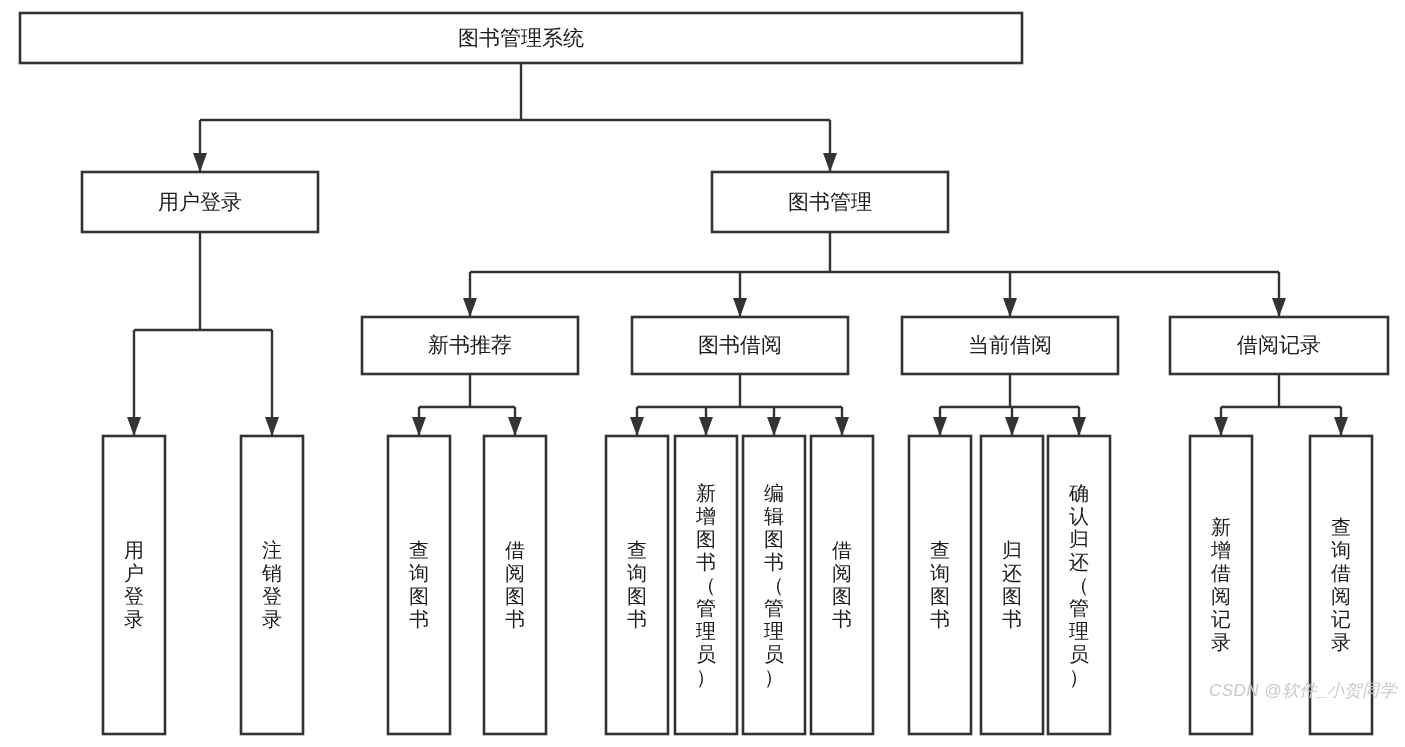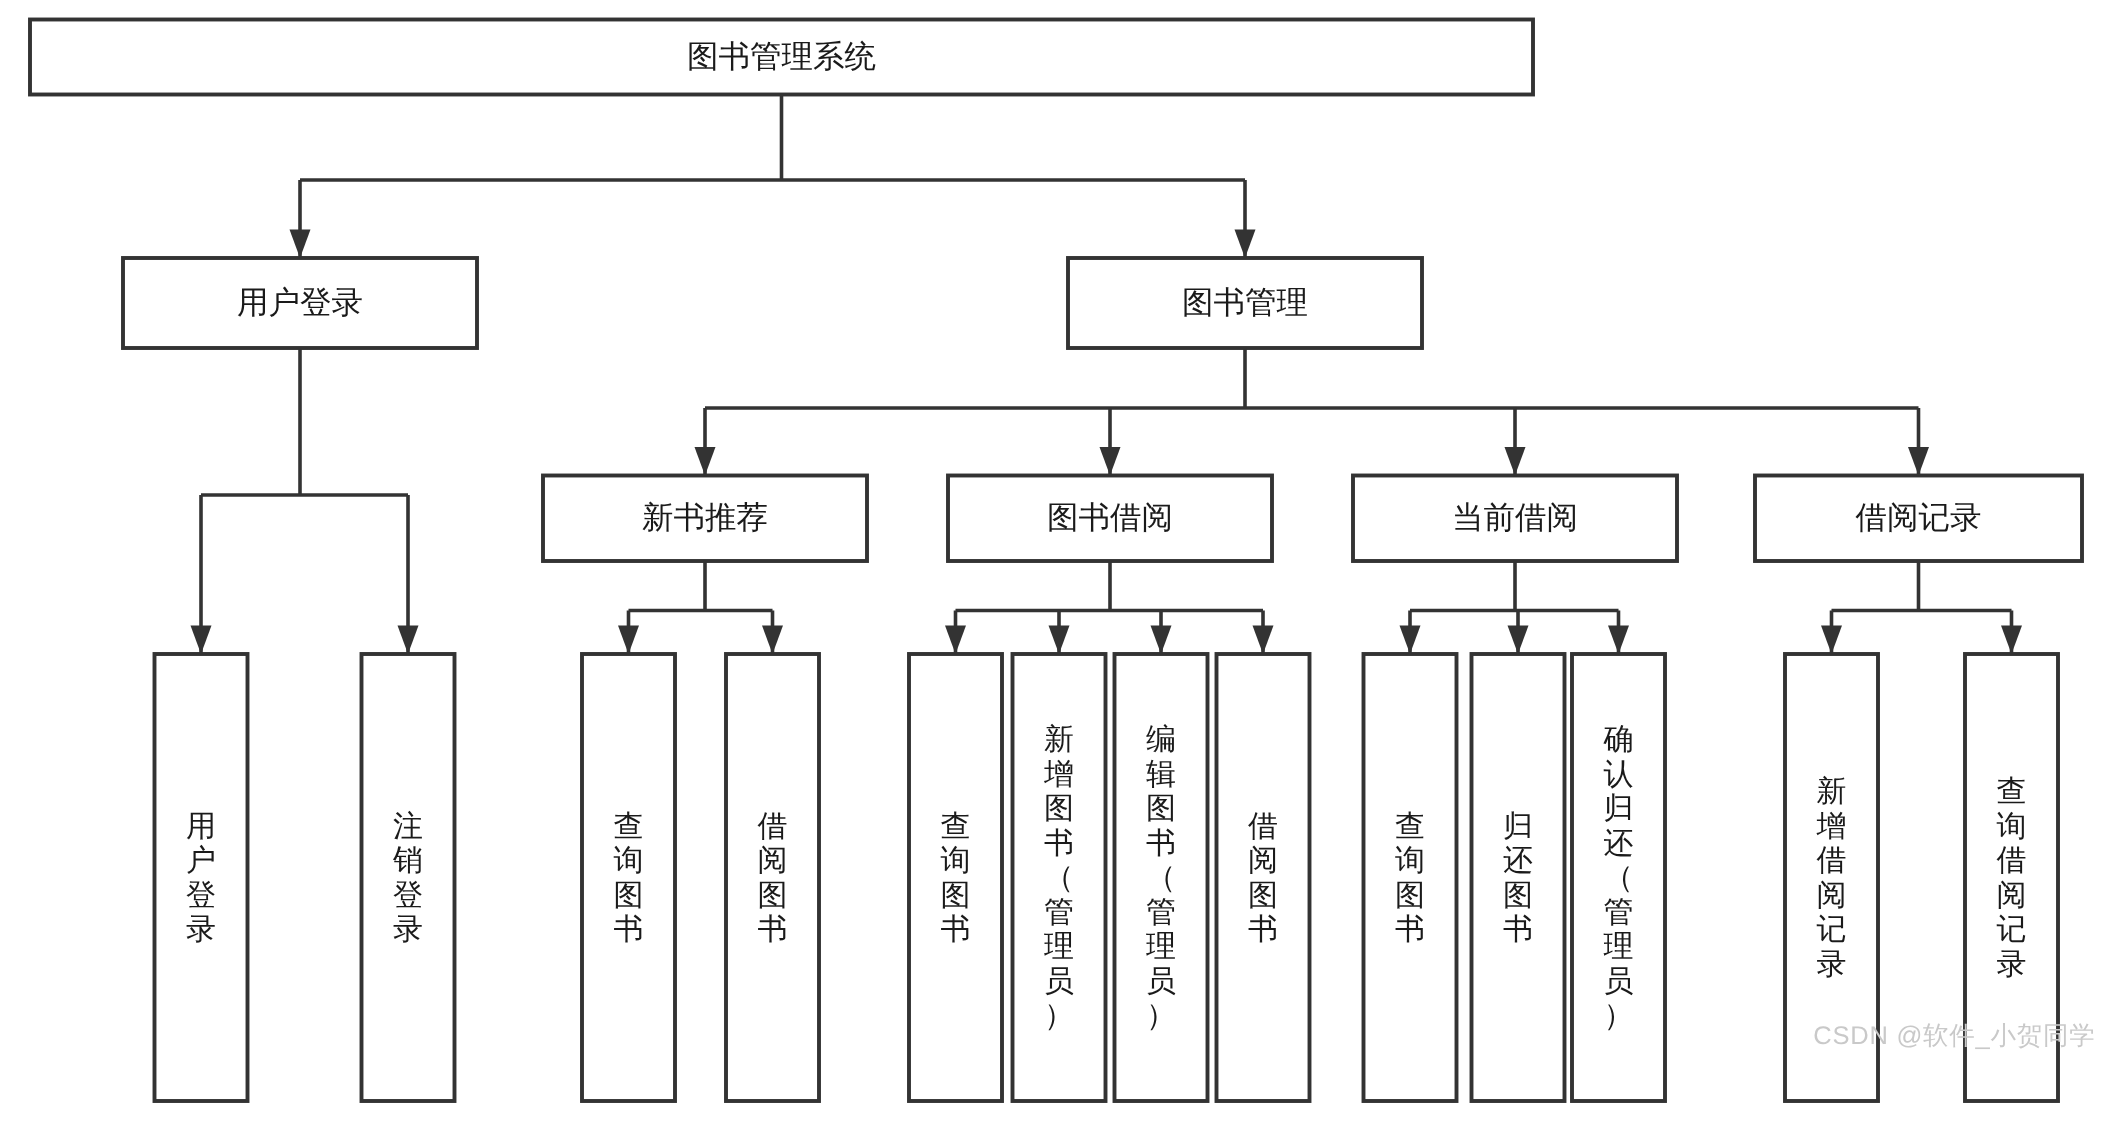--- a/index.html
+++ b/index.html
@@ -59,20 +59,21 @@
   .watermark {
     position: absolute;
     right: 8px;
     bottom: 6px;
     font-family: "Liberation Sans", "DejaVu Sans", sans-serif;
     font-size: 17px;
     color: #c9c9c9;
     white-space: nowrap;
     letter-spacing: 0.5px;
     user-select: none;
+    font-style: italic;
   }
 </style>
 </head>
 <body>
 
 <div id="diagram-root">
 
   <svg class="diagram-canvas" viewBox="0 0 1405 747" xmlns="http://www.w3.org/2000/svg">
     <g id="connectors-layer">
         <line x1="521" y1="63" x2="521" y2="120" class="connector"></line>

